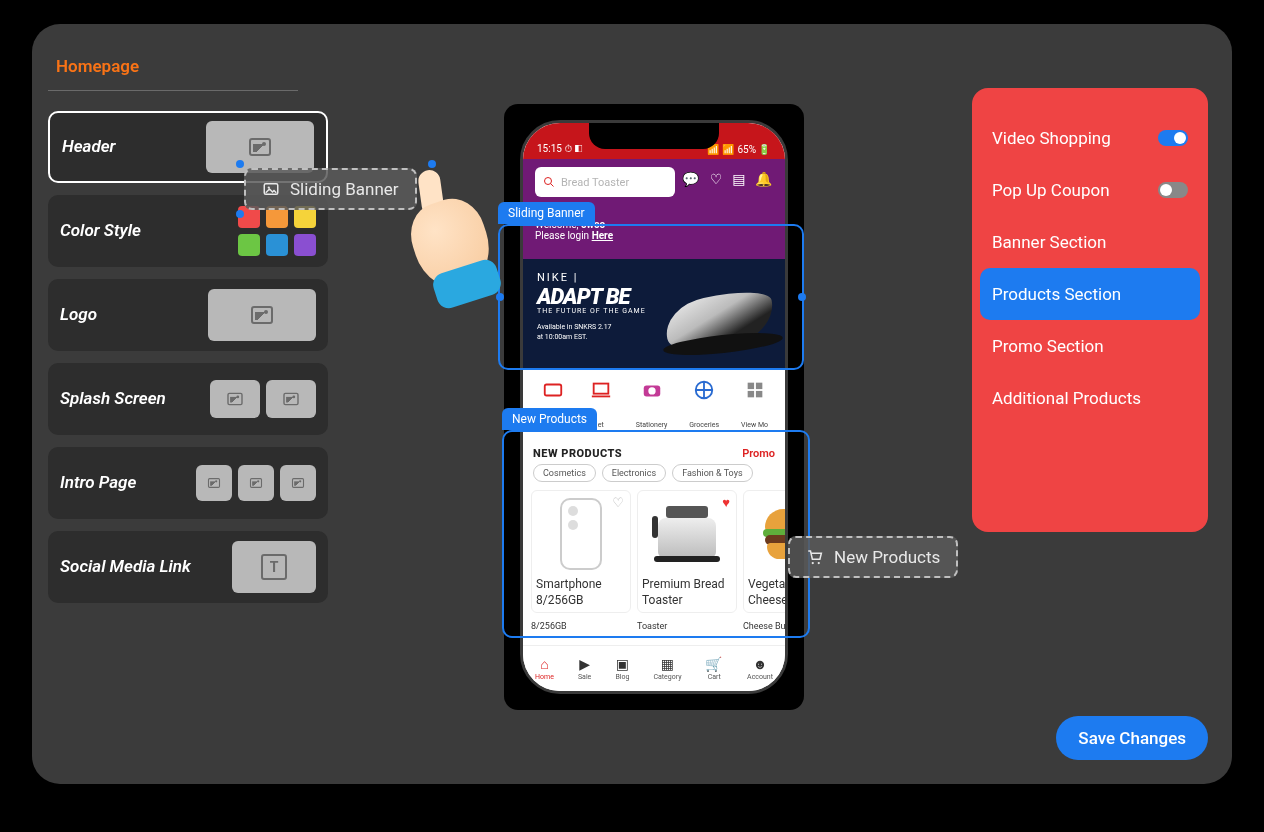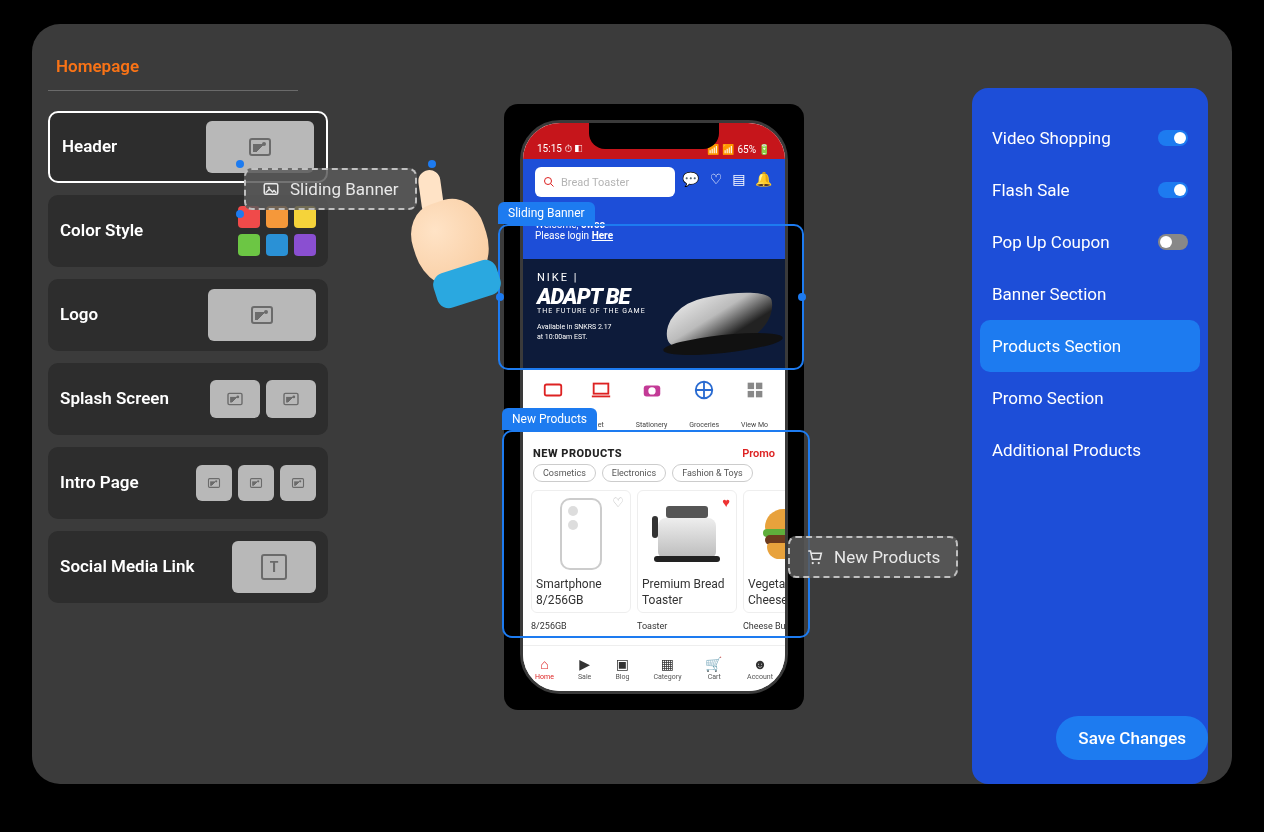--- a/index.html
+++ b/index.html
@@ -4,56 +4,56 @@
 <style>
   * { box-sizing: border-box; margin: 0; padding: 0; font-family: -apple-system, BlinkMacSystemFont, "Segoe UI", Roboto, Arial, sans-serif; }
   body { background:#000; width:1264px; height:832px; overflow:hidden; position:relative; }
   .panel { position:absolute; left:32px; top:24px; width:1200px; height:760px; background:#3b3b3b; border-radius:28px; }
 
   
   .sidebar { position:absolute; left:16px; top:32px; width:280px; }
   .section-title { color:#f97316; font-size:17px; font-weight:600; padding:0 0 14px 8px; border-bottom:1px solid #6a6a6a; width:250px; margin-bottom:20px; }
   .side-item { background:#2d2d2d; border-radius:10px; height:72px; margin:0 0 12px 0; display:flex; align-items:center; padding:0 12px; position:relative; cursor:pointer; }
   .side-item.active { border:2px solid #fff; }
-  .side-label { color:#fff; font-size:17px; font-weight:600; flex:1; line-height:1.25; }
+  .side-label { color:#fff; font-size:17px; font-weight:600; flex:1; line-height:1.25;font-style:italic; }
   .thumb { background:#b8b8b8; border-radius:6px; display:flex; align-items:center; justify-content:center; }
   .thumb.big { width:108px; height:52px; }
   .thumb.med { width:50px; height:38px; }
   .thumb.sm  { width:36px; height:36px; }
   .thumb-row { display:flex; gap:6px; }
   .img-ph { width:22px; height:18px; border:2px solid #6b6b6b; border-radius:3px; position:relative; }
   .img-ph::after{content:"";position:absolute;left:2px;bottom:2px;width:14px;height:8px;background:linear-gradient(135deg,#6b6b6b 50%,transparent 50%);}
   .img-ph::before{content:"";position:absolute;right:3px;top:2px;width:4px;height:4px;border-radius:50%;background:#6b6b6b;}
   .swatches{display:grid;grid-template-columns:repeat(3,22px);grid-template-rows:repeat(2,22px);gap:6px;}
   .sw{width:22px;height:22px;border-radius:4px;}
   .lines-thumb{width:84px;height:52px;background:#b8b8b8;border-radius:6px;display:flex;flex-direction:column;justify-content:center;gap:5px;padding:8px;}
   .lines-thumb div{height:6px;background:#878787;border-radius:2px;}
   .text-thumb{width:84px;height:52px;background:#b8b8b8;border-radius:6px;display:flex;align-items:center;justify-content:center;}
   .t-icon{width:26px;height:26px;border:2px solid #6b6b6b;border-radius:3px;display:flex;align-items:center;justify-content:center;color:#6b6b6b;font-weight:700;font-size:14px;}
 
   
-  .settings { position:absolute; right:24px; top:64px; width:236px; height:696px; background:#1d4ed8; border-radius:16px; padding:24px 8px; }
+  .settings { position:absolute; right:24px; top:64px; width:236px; height:444px; background:#ef4444; border-radius:16px; padding:24px 8px; }
   .set-row { display:flex; align-items:center; padding:0 12px; height:52px; color:#fff; font-size:17px; border-radius:10px; cursor:pointer; }
   .set-row .spacer{flex:1;}
   .set-row.selected{ background:#1d7bf0; }
   .toggle{ width:30px; height:16px; border-radius:10px; position:relative; }
   .toggle.on{ background:#1d7bf0; }
   .toggle.off{ background:#888; }
   .toggle::after{content:"";position:absolute;top:2px;width:12px;height:12px;border-radius:50%;background:#fff;}
   .toggle.on::after{ right:2px; }
   .toggle.off::after{ left:2px; }
 
   .save-btn { position:absolute; right:24px; bottom:24px; background:#1d7bf0; color:#fff; border:none; border-radius:22px; height:44px; padding:8px 22px; font-size:17px; font-weight:500; cursor:pointer; }
 
   
   .phone { position:absolute; left:472px; top:80px; width:300px; height:606px; border-radius:14px; background:#000; padding:16px; }
   .phone-inner{ width:100%; height:100%; border:3px solid #3a3a3a; border-radius:40px; overflow:hidden; position:relative; background:#fff; }
   .notch{ position:absolute; top:0; left:50%; transform:translateX(-50%); width:130px; height:26px; background:#000; border-radius:0 0 16px 16px; z-index:5;}
   .statusbar{ height:36px; background:#c6151b; color:#fff; font-size:10px; display:flex; align-items:flex-end; justify-content:space-between; padding:0 14px 4px; }
-  .ph-header{ background:#1d4ed8; padding:8px 12px 18px; position:relative; }
+  .ph-header{ background:#701a75; padding:8px 12px 18px; position:relative; }
   .search{ background:#fff; height:30px; border-radius:6px; display:flex; align-items:center; padding:0 8px; width:140px; }
   .search span{ color:#b4b4b4; font-size:11px; margin-left:6px; }
   .hdr-icons{ position:absolute; right:12px; top:12px; display:flex; gap:10px; color:#fff; font-size:14px; }
   .welcome{ color:#fff; font-size:10px; margin-top:22px; }
   .welcome a{color:#fff; font-weight:700; text-decoration:underline;}
   .banner{ height:110px; background:#0d1b3a; position:relative; overflow:hidden; }
   .banner-text{ position:absolute; left:14px; top:12px; color:#fff; }
   .banner-text .brand{font-size:11px;letter-spacing:2px;}
   .banner-text .big{font-size:22px;font-weight:900;font-style:italic;letter-spacing:-1px;}
   .banner-text .sub{font-size:7px;letter-spacing:1px;margin-top:-2px;}
@@ -185,25 +185,20 @@
     </div>
   </div>
 
   <div class="settings">
     <div class="set-row">
       <span>Video Shopping</span>
         <span class="spacer"></span>
       <div class="toggle on"></div>
     </div>
     <div class="set-row">
-      <span>Flash Sale</span>
-        <span class="spacer"></span>
-      <div class="toggle on"></div>
-    </div>
-    <div class="set-row">
       <span>Pop Up Coupon</span>
         <span class="spacer"></span>
       <div class="toggle off"></div>
     </div>
     <div class="set-row">
       <span>Banner Section</span>
     </div>
     <div class="set-row selected">
       <span>Products Section</span>
     </div>

